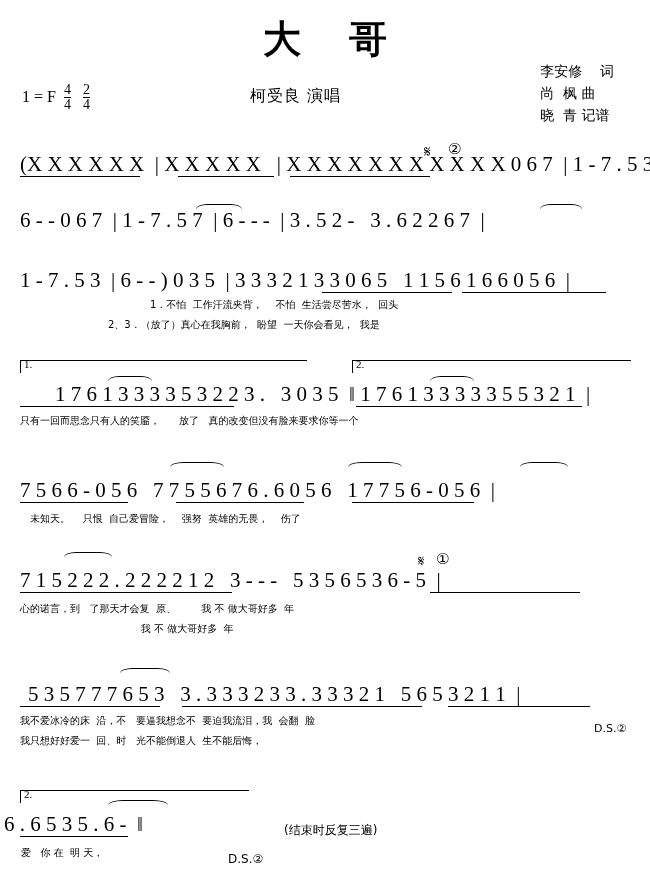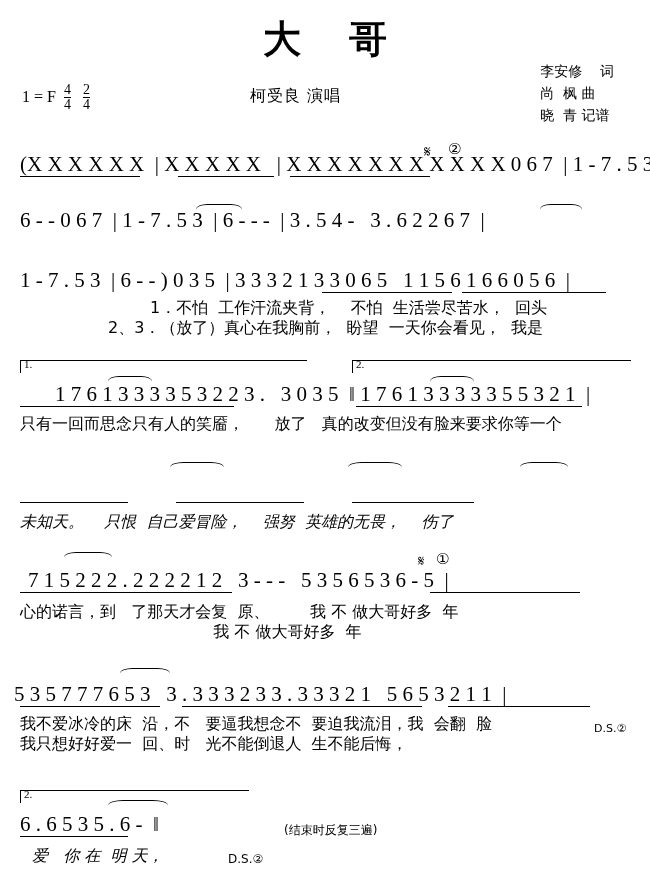--- a/index.html
+++ b/index.html
@@ -47,21 +47,21 @@
   .credits div{white-space:pre;}
   .music{
     font-family:"Liberation Serif", serif;
     font-size:21px;
     letter-spacing:0px;
     white-space:pre;
     position:absolute;
   }
   .lyric{
     font-family:"DejaVu Sans", sans-serif;
-    font-size:16px;
+    font-size:10px;
     white-space:pre;
     position:absolute;
     letter-spacing:0px;
   }
 
   
   .beam{position:absolute;height:1px;background:#000;}
 
   
   .slur{position:absolute;border-top:1.4px solid #000;border-radius:50%/100%;height:10px;}
@@ -105,21 +105,21 @@
   </div>
 
   <div class="mark" style="left:424px;top:142px;font-size:16px;">𝄋</div>
   <div class="mark" style="left:448px;top:140px;">②</div>
 
   <div class="music" style="left:20px;top:152px;">(X X X X X X  | X X X X X   | X X X X X X X X X X X 0 6 7  | 1 - 7 . 5 3  |</div>
   <div class="beam" style="left:20px;top:176px;width:120px;"></div>
   <div class="beam" style="left:178px;top:176px;width:96px;"></div>
   <div class="beam" style="left:290px;top:176px;width:140px;"></div>
 
-  <div class="music" style="left:20px;top:208px;">6 - - 0 6 7  | 1 - 7 . 5 3  | 6 - - -  | 3 . 5 4 -   3 . 6 2 2 6 7  |</div>
+  <div class="music" style="left:20px;top:208px;">6 - - 0 6 7  | 1 - 7 . 5 7  | 6 - - -  | 3 . 5 2 -   3 . 6 2 2 6 7  |</div>
   <div class="slur" style="left:196px;top:204px;width:46px;"></div>
   <div class="slur" style="left:540px;top:204px;width:42px;"></div>
 
   <div class="music" style="left:20px;top:268px;">1 - 7 . 5 3  | 6 - - ) 0 3 5  | 3 3 3 2 1 3 3 0 6 5   1 1 5 6 1 6 6 0 5 6  |</div>
   <div class="lyric" style="left:150px;top:298px;">1．不怕  工作汗流夹背，    不怕  生活尝尽苦水，  回头</div>
   <div class="lyric" style="left:108px;top:318px;">2、3．（放了）真心在我胸前，  盼望  一天你会看见，  我是</div>
   <div class="beam" style="left:322px;top:292px;width:130px;"></div>
   <div class="beam" style="left:462px;top:292px;width:144px;"></div>
 
   <div class="ending" style="left:20px;top:360px;width:286px;">
@@ -129,50 +129,51 @@
     <span class="lbl">2.</span>
   </div>
 
   <div class="music" style="left:20px;top:382px;margin-left:35px;">1 7 6 1 3 3 3 3 5 3 2 2 3 .   3 0 3 5  ‖ 1 7 6 1 3 3 3 3 3 5 5 3 2 1  |</div>
   <div class="lyric" style="left:20px;top:414px;">只有一回而思念只有人的笑靥，      放了   真的改变但没有脸来要求你等一个</div>
   <div class="beam" style="left:20px;top:406px;width:214px;"></div>
   <div class="beam" style="left:356px;top:406px;width:226px;"></div>
   <div class="slur" style="left:108px;top:376px;width:44px;"></div>
   <div class="slur" style="left:430px;top:376px;width:44px;"></div>
 
-  <div class="lyric" style="left:20px;top:512px;font-style:italic;">未知天。    只恨  自己爱冒险，    强努  英雄的无畏，    伤了</div>
+  <div class="music" style="left:20px;top:478px;">7 5 6 6 - 0 5 6   7 7 5 5 6 7 6 . 6 0 5 6   1 7 7 5 6 - 0 5 6  |</div>
+  <div class="lyric" style="left:30px;top:512px;">未知天。    只恨  自己爱冒险，    强努  英雄的无畏，    伤了</div>
   <div class="beam" style="left:20px;top:502px;width:108px;"></div>
   <div class="beam" style="left:176px;top:502px;width:128px;"></div>
   <div class="beam" style="left:352px;top:502px;width:122px;"></div>
   <div class="slur" style="left:170px;top:462px;width:54px;"></div>
   <div class="slur" style="left:348px;top:462px;width:54px;"></div>
   <div class="slur" style="left:520px;top:462px;width:48px;"></div>
 
   <div class="mark" style="left:418px;top:552px;font-size:15px;">𝄋</div>
   <div class="mark" style="left:436px;top:550px;">①</div>
 
-  <div class="music" style="left:20px;top:568px;margin-left:8px;">7 1 5 2 2 2 . 2 2 2 2 1 2   3 - - -   5 3 5 6 5 3 6 - 5  |</div>
+  <div class="music" style="left:20px;top:568px;">7 1 5 2 2 2 . 2 2 2 2 1 2   3 - - -   5 3 5 6 5 3 6 - 5  |</div>
   <div class="lyric" style="left:20px;top:622px;">                                      我 不 做大哥好多  年</div>
   <div class="lyric" style="left:20px;top:602px;">心的诺言，到   了那天才会复  原、        我 不 做大哥好多  年</div>
   <div class="beam" style="left:20px;top:592px;width:212px;"></div>
   <div class="beam" style="left:430px;top:592px;width:150px;"></div>
   <div class="slur" style="left:64px;top:552px;width:48px;"></div>
 
-  <div class="music" style="left:14px;top:682px;text-align:right;">5 3 5 7 7 7 6 5 3   3 . 3 3 3 2 3 3 . 3 3 3 2 1   5 6 5 3 2 1 1  |</div>
+  <div class="music" style="left:28px;top:682px;text-align:right;">5 3 5 7 7 7 6 5 3   3 . 3 3 3 2 3 3 . 3 3 3 2 1   5 6 5 3 2 1 1  |</div>
   <div class="lyric" style="left:20px;top:734px;">我只想好好爱一  回、时   光不能倒退人  生不能后悔，</div>
   <div class="lyric" style="left:20px;top:714px;">我不爱冰冷的床  沿，不   要逼我想念不  要迫我流泪，我  会翻  脸</div>
   <div class="beam" style="left:20px;top:706px;width:140px;"></div>
   <div class="beam" style="left:182px;top:706px;width:240px;"></div>
   <div class="beam" style="left:448px;top:706px;width:142px;"></div>
   <div class="slur" style="left:120px;top:668px;width:50px;"></div>
   <div class="note-tiny" style="left:594px;top:722px;">D.S.②</div>
 
   <div class="ending" style="left:20px;top:790px;width:228px;">
     <span class="lbl">2.</span>
   </div>
-  <div class="music" style="left:20px;top:812px;">6 . 6 5 3 5 . 6 -  ‖</div>
-  <div class="lyric" style="left:32px;top:846px;font-style:italic;">爱   你 在  明 天，</div>
+  <div class="music" style="left:4px;top:812px;">6 . 6 5 3 5 . 6 -  ‖</div>
+  <div class="lyric" style="left:21px;top:846px;">爱   你 在  明 天，</div>
   <div class="beam" style="left:20px;top:836px;width:108px;"></div>
   <div class="slur" style="left:108px;top:800px;width:60px;"></div>
   <div class="footnote" style="left:284px;top:822px;">(结束时反复三遍)</div>
   <div class="footnote" style="left:228px;top:852px;">D.S.②</div>
 
 </div>
 
 </body></html>

